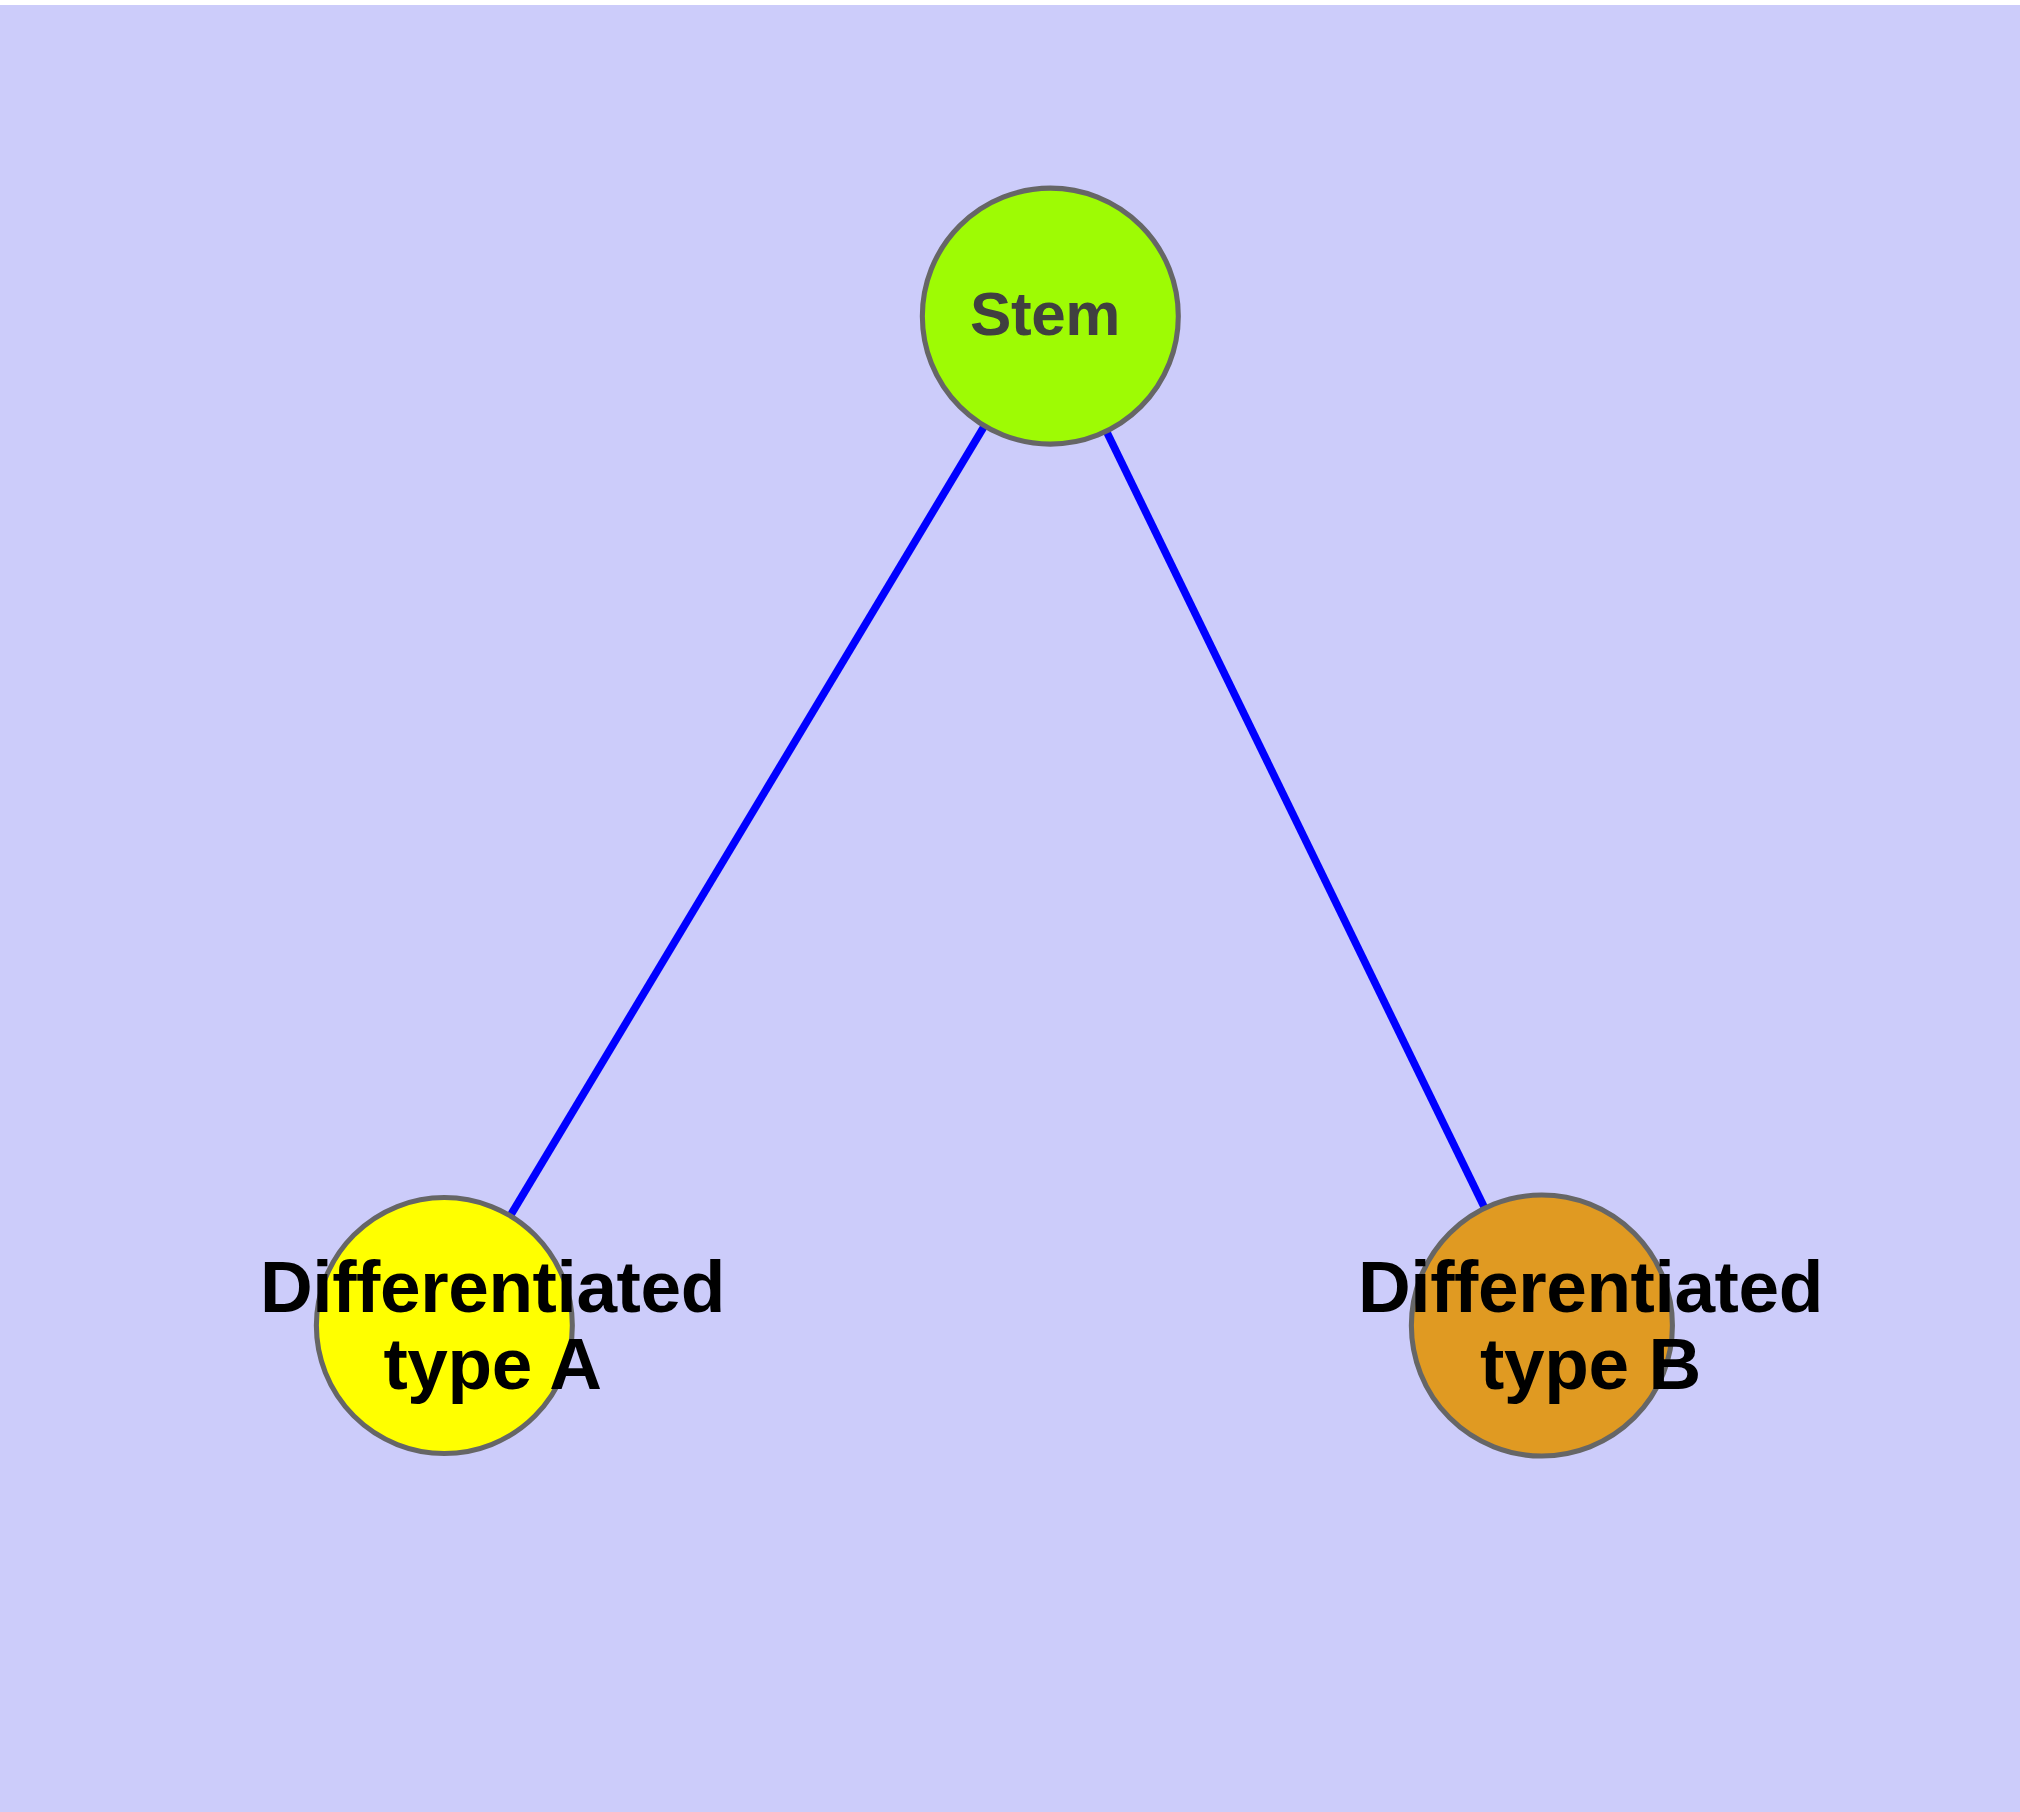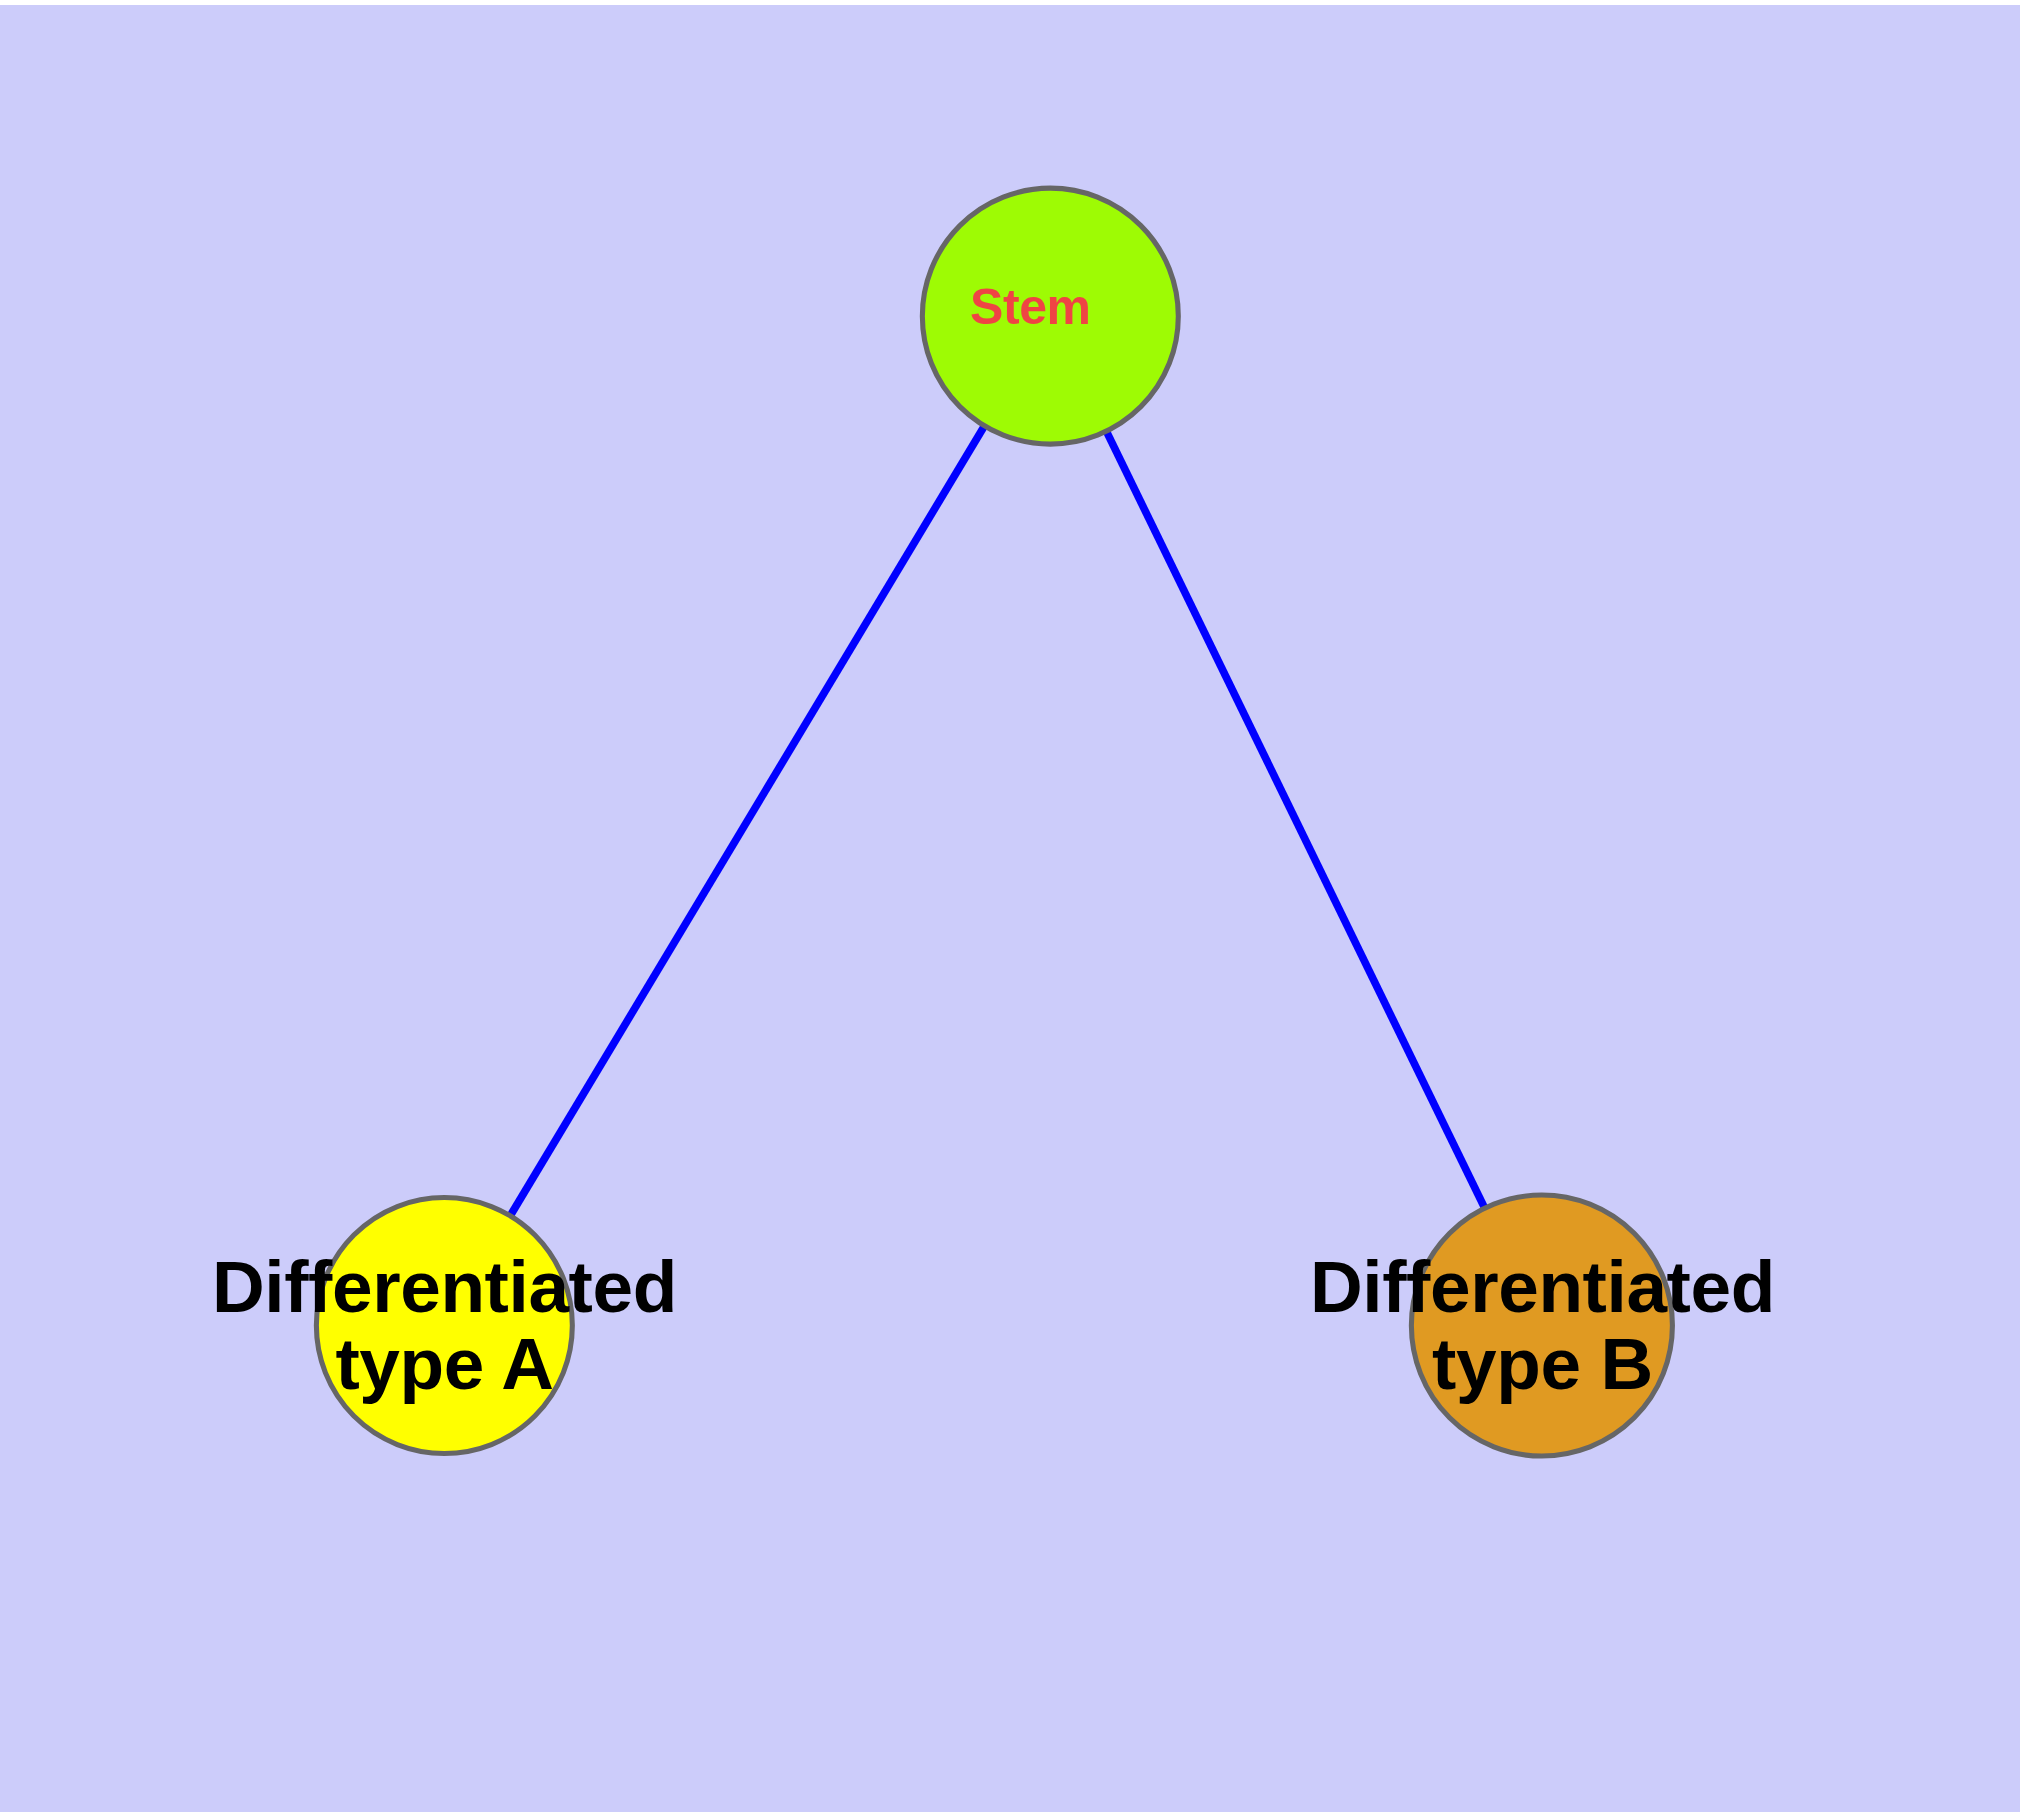--- a/index.html
+++ b/index.html
@@ -44,20 +44,21 @@
     line-height: 1.06;
     white-space: pre;
     letter-spacing: -0.4px;
     pointer-events: none;
   }
   .node-label.stem {
     font-size: 66px;
   }
   .node-label.diff {
     font-size: 73px;
+    margin-left: 48px;
   }
 </style>
 </head>
 <body>
 
 <div id="canvas" style="width: 2021px; height: 1812px; background: rgb(255, 255, 255);">
 
   <div id="plot-background" style="background: rgb(204, 204, 250); width: 2021px;"></div>
 
   <svg id="graph-svg" viewBox="0 0 2384 2138">
@@ -66,21 +67,21 @@
         <line x1="1239" y1="373" x2="1819" y2="1564" stroke="#0000ff" stroke-width="9" class="edge-line"></line>
       </g>
     <g id="nodes-layer">
         <circle cx="1239" cy="373" r="151" fill="#9efb04" stroke="#666666" stroke-width="6" class="node-circle"></circle>
         <circle cx="524" cy="1564" r="151" fill="#ffff00" stroke="#666666" stroke-width="6" class="node-circle"></circle>
         <circle cx="1819" cy="1564" r="154" fill="#e09a22" stroke="#666666" stroke-width="6" class="node-circle"></circle>
       </g>
   </svg>
 
   <div id="labels-layer">
-      <div class="node-label stem" style="font-size: 50px; color: #ef4444; left: 970px; top: 281px;">Stem</div>
+      <div class="node-label stem" style="font-size: 62px; color: #404040; left: 970px; top: 281px;">Stem</div>
       <div class="node-label diff" style="font-size: 73px; color: rgb(0, 0, 0); left: 212px; top: 1248px;">Differentiated
 type A</div>
       <div class="node-label diff" style="font-size: 73px; color: rgb(0, 0, 0); left: 1310px; top: 1248px;">Differentiated
 type B</div>
     </div>
 
 </div>
 
 
 </body></html>

